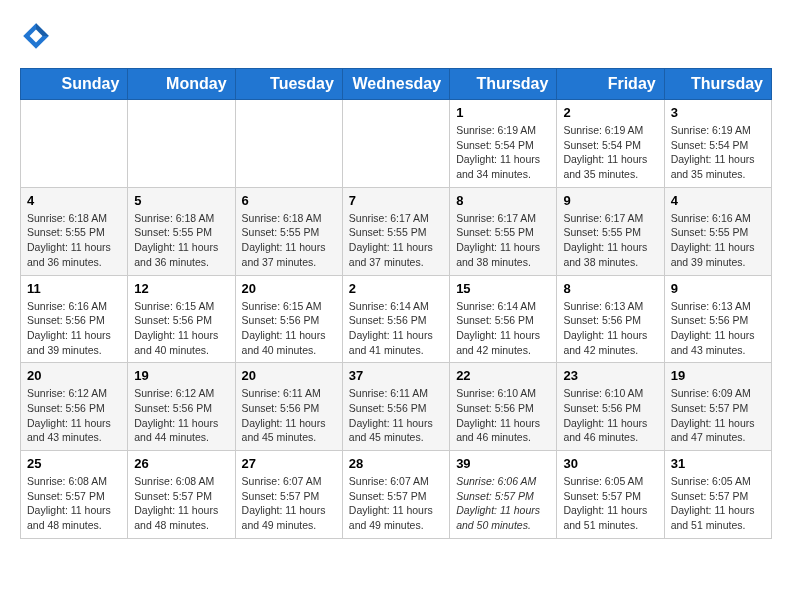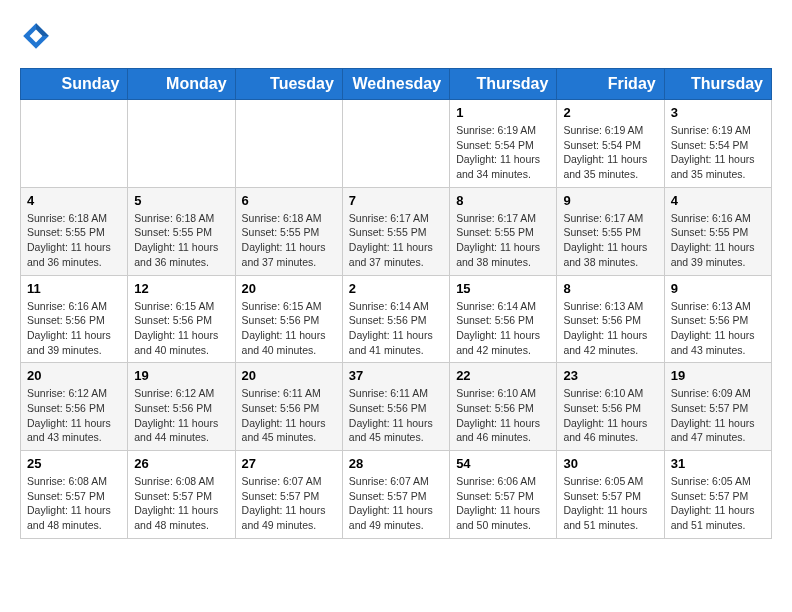--- a/index.html
+++ b/index.html
@@ -321,22 +321,22 @@
 and 49 minutes.</div>
         </td>
         <td>
           <span class="day-num">28</span>
           <div class="day-info" style="white-space: pre-line;">Sunrise: 6:07 AM
 Sunset: 5:57 PM
 Daylight: 11 hours
 and 49 minutes.</div>
         </td>
         <td>
-          <span class="day-num">54</span>
-          <div class="day-info" style="white-space: pre-line;">Sunrise: 6:06 AM
+          <span class="day-num">39</span>
+          <div class="day-info" style="white-space: pre-line; font-style: italic;">Sunrise: 6:06 AM
 Sunset: 5:57 PM
 Daylight: 11 hours
 and 50 minutes.</div>
         </td>
         <td>
           <span class="day-num">30</span>
           <div class="day-info" style="white-space: pre-line;">Sunrise: 6:05 AM
 Sunset: 5:57 PM
 Daylight: 11 hours
 and 51 minutes.</div>

